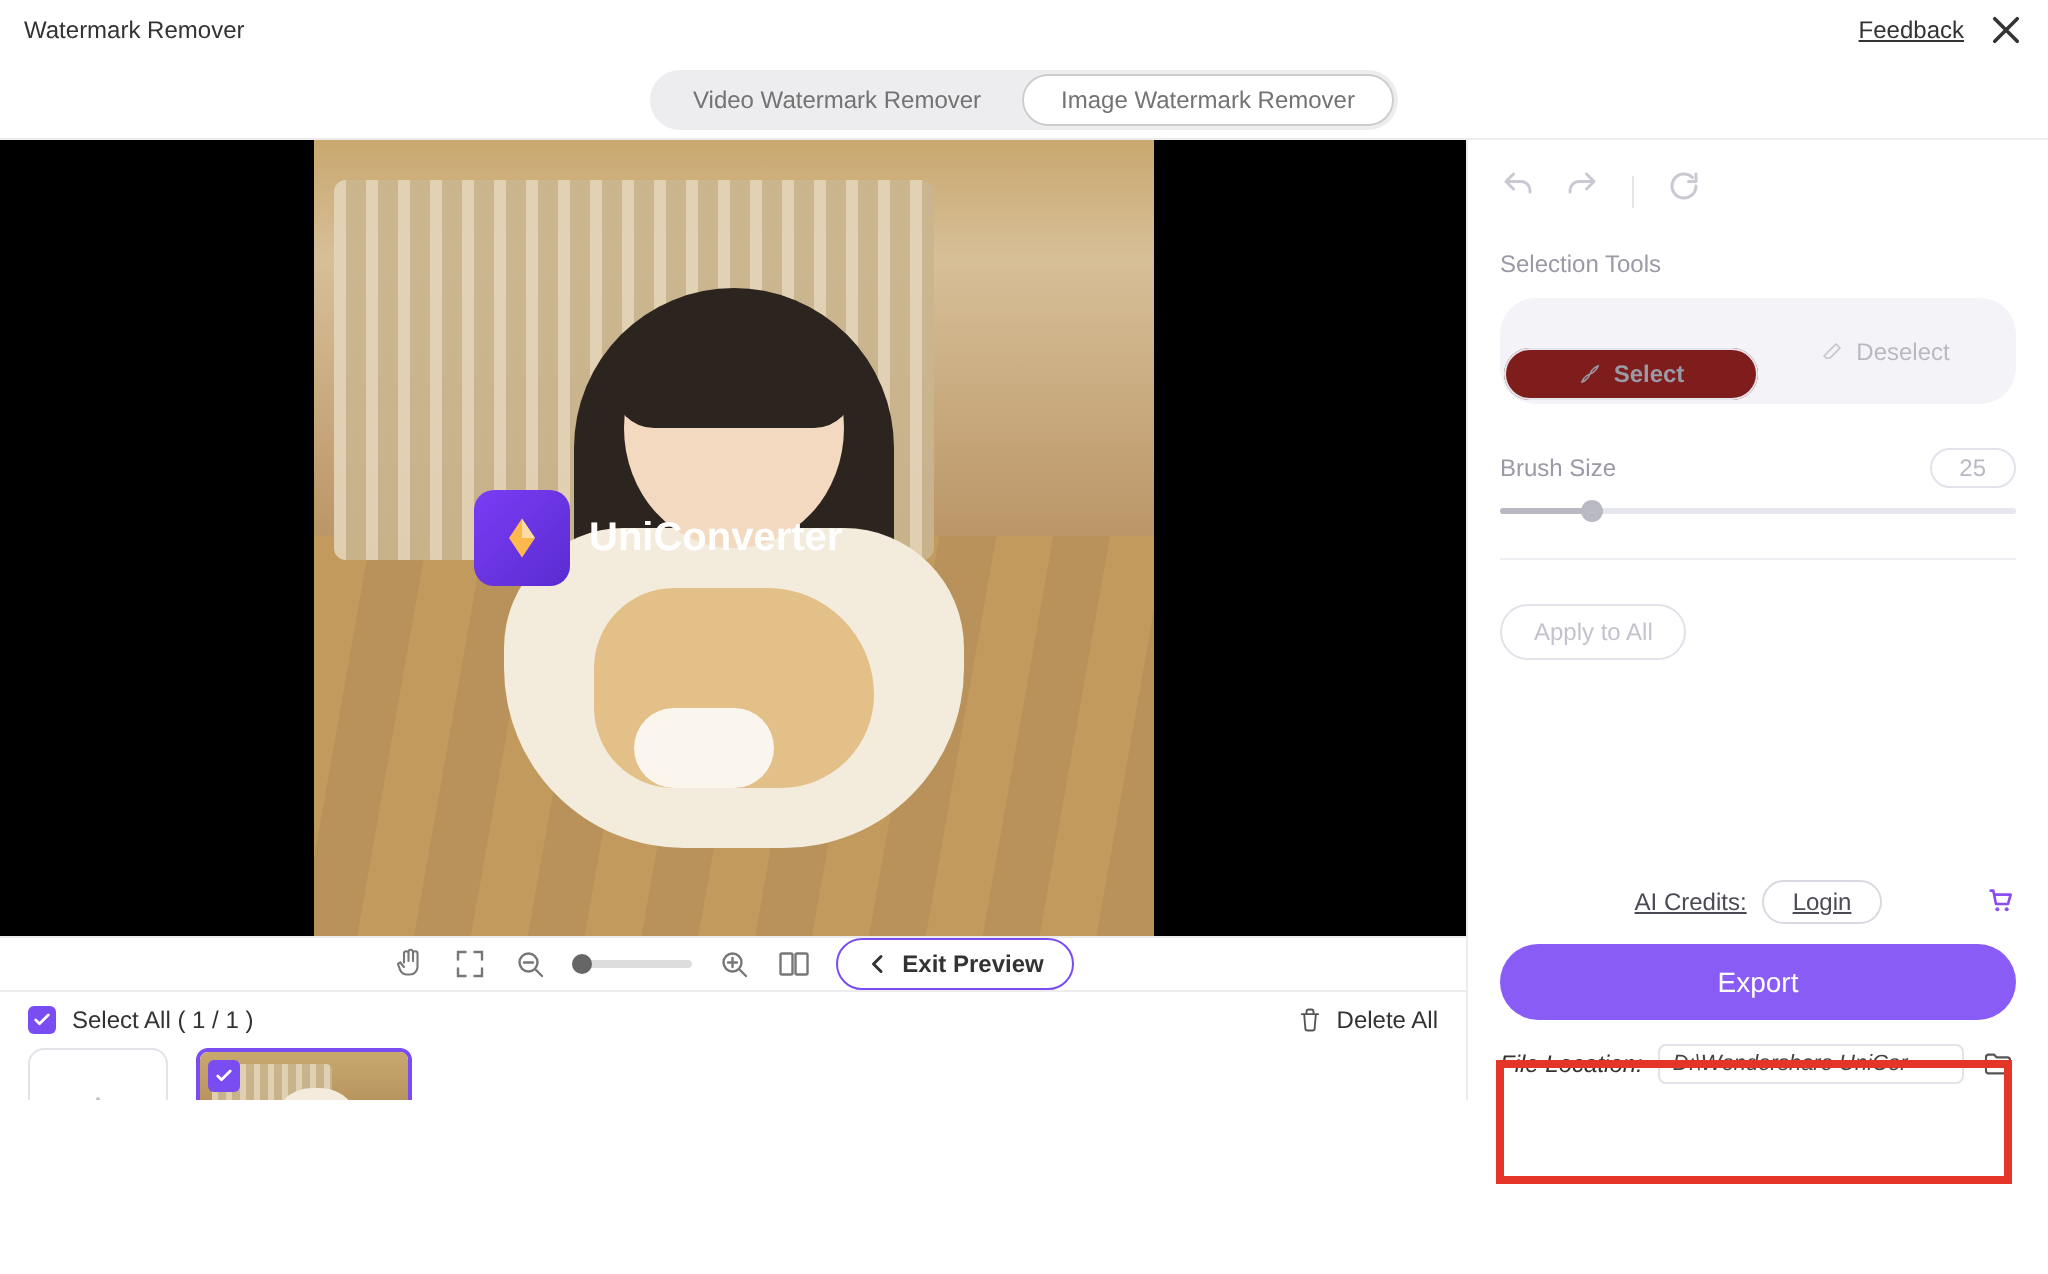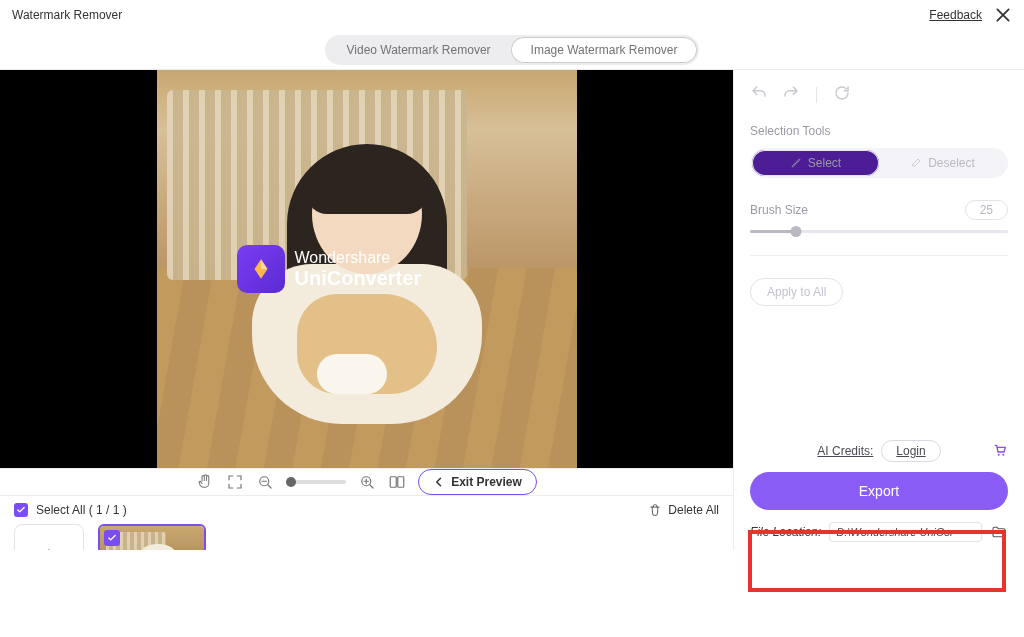--- a/index.html
+++ b/index.html
@@ -64,21 +64,21 @@
 .thumb .edit { position:absolute;right:4px;bottom:4px;width:18px;height:18px;border-radius:4px;background:#333;display:flex;align-items:center;justify-content:center; }
 .thumb .edit svg{width:10px;height:10px;color:#fff;}
 .nav-arrow { position:absolute; right:6px; top:50%; transform:translateY(-50%); width:20px;height:20px;display:flex;align-items:center;justify-content:center;color:#aaa;cursor:pointer; }
 
 .right { width: 290px; display:flex; flex-direction:column; padding: 14px 16px 8px; }
 .undo-row { display:flex; align-items:center; gap:14px; color:#c9c9d3; }
 .undo-row .sep { width:1px;height:16px;background:#e5e5ea;margin:0 2px; }
 .sec-title { font-size:12px; color:#9a9aa6; margin-top:18px; }
 .seg { display:flex; margin-top:10px; background:#f4f4f8; border-radius:18px; padding:2px; }
 .seg-btn { flex:1; display:flex; align-items:center; justify-content:center; gap:6px; padding:6px 0; border-radius:16px; font-size:12px; color:#b9b9c4; cursor:pointer; }
-.seg-btn.active { background:#4c1d95; color:#9a9aa6; font-weight:400; box-shadow:0 0 0 1px #e6e6ee inset; }
+.seg-btn.active { background:#7f1d1d; color:#9a9aa6; font-weight:700; box-shadow:0 0 0 1px #e6e6ee inset;margin-top:23px; }
 .brush-row { display:flex; align-items:center; justify-content:space-between; margin-top:22px; font-size:12px; color:#9a9aa6; }
 .brush-val { border:1px solid #e2e2ea; border-radius:12px; padding:2px 14px; font-size:12px; color:#b9b9c4; }
 .brush-slider { margin-top:10px; height:3px; background:#e6e6ee; border-radius:2px; position:relative; }
 .brush-slider .track { position:absolute; left:0; top:0; height:3px; width:18%; background:#b9b9c4; border-radius:2px; }
 .brush-slider .knob { position:absolute; left:18%; top:-4px; width:11px;height:11px;border-radius:50%;background:#b9b9c4; transform:translateX(-50%); }
 .divider { height:1px;background:#efeff3;margin:22px 0; }
 .apply-btn { align-self:flex-start; border:1px solid #e2e2ea; border-radius:16px; padding:6px 16px; font-size:12px; color:#c3c3ce; cursor:pointer; }
 .right .grow { flex:1; }
 
 .credits-row { display:flex; align-items:center; justify-content:center; gap:8px; font-size:12px; color:#4a4a55; position:relative;text-decoration:underline; }
@@ -130,21 +130,20 @@
             <div class="dog"></div>
           </div>
           <div class="wm">
             <div class="wm-icon">
               <svg viewBox="0 0 24 24">
                   <path d="M12 3l6 9-6 9-6-9z" fill="#ffb84d"></path>
                   <path d="M12 3l6 9h-6z" fill="#fff" opacity=".5"></path>
                 </svg>
             </div>
             <div class="wm-text">
-              <div class="t1">Wondershare</div>
               <div class="t2">UniConverter</div>
             </div>
           </div>
         </div>
       </div>
 
       <div class="toolbar">
         <div class="tool-ic">
             <svg viewBox="0 0 24 24">
               <path d="M8 11V5a1.5 1.5 0 013 0v5m0 0V4a1.5 1.5 0 013 0v6m0 0V5a1.5 1.5 0 013 0v9a5 5 0 01-5 5h-2a5 5 0 01-4.5-2.8L4 12l1.5-1 2.5 3" fill="none" stroke="#777" stroke-width="1.4" stroke-linecap="round"></path>

